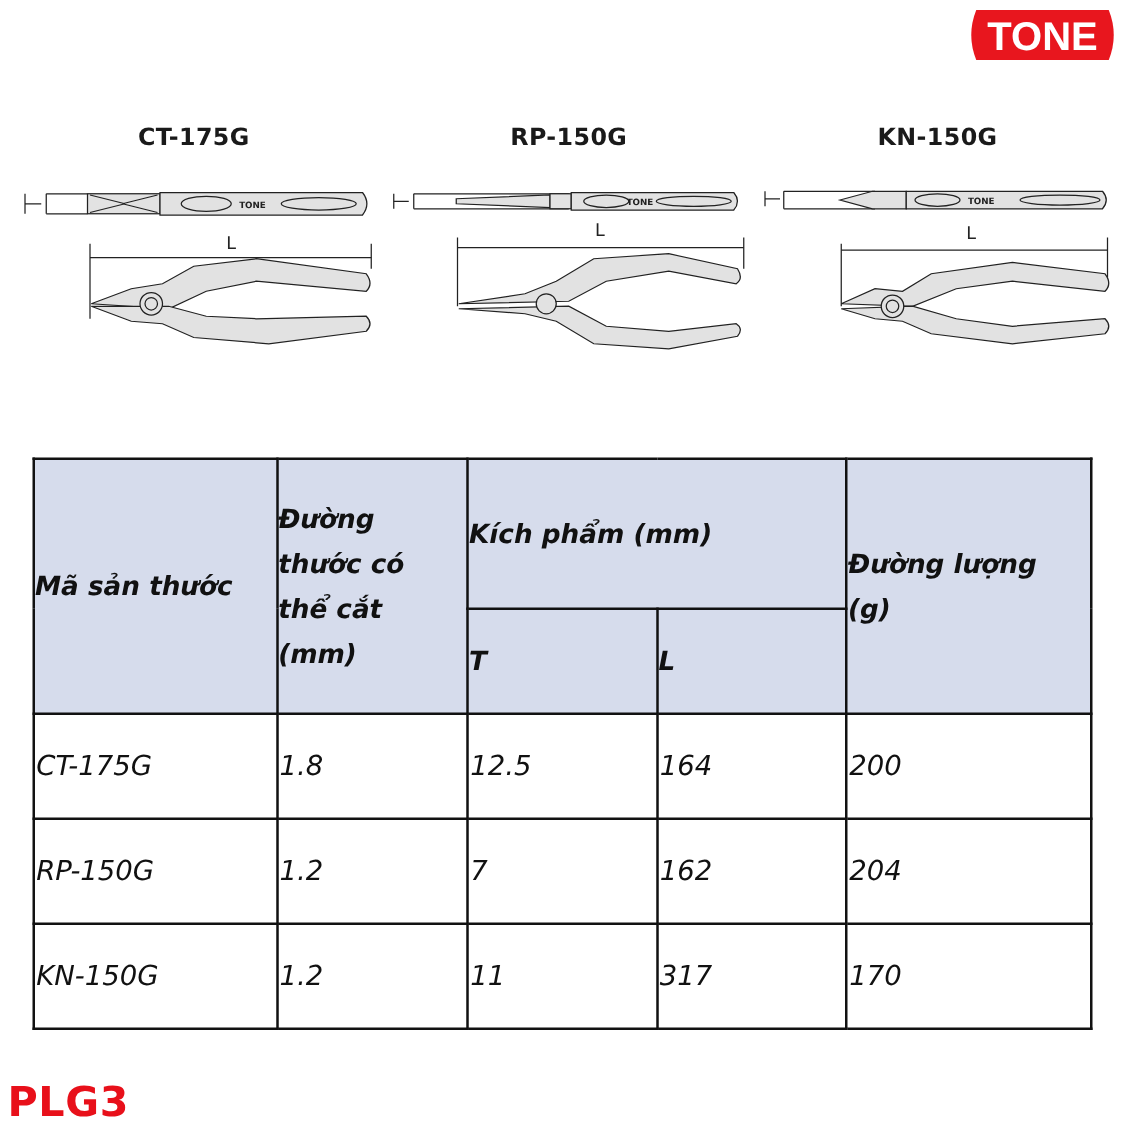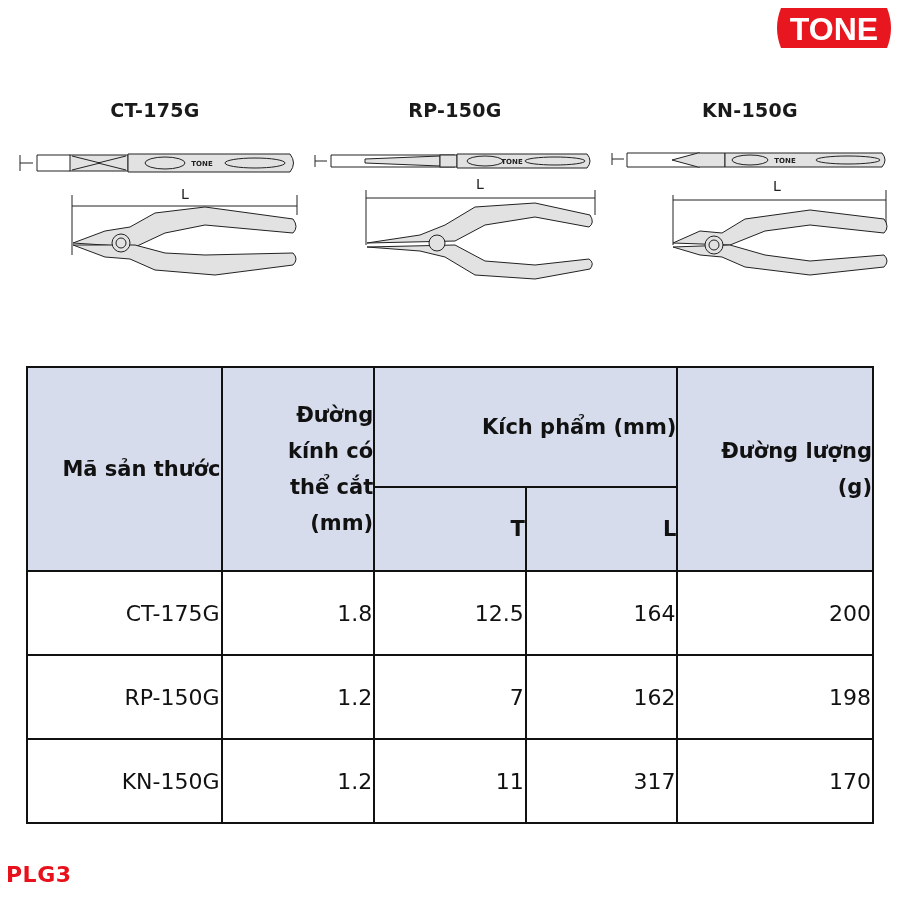--- a/index.html
+++ b/index.html
@@ -2,24 +2,24 @@
 <html><head>
 <meta charset="utf-8">
 <style>
   html, body { margin:0; padding:0; background:#ffffff; }
   body { width:900px; height:900px; position:relative; overflow:hidden; font-family:"DejaVu Sans", sans-serif; color:#1a1a1a; }
   .logo { position:absolute; left:773px; top:4px; width:122px; height:48px; }
   .tool { position:absolute; top:95px; width:300px; height:200px; }
   .tool-title { position:absolute; top:4px; left:0; width:100%; text-align:center; font-weight:bold; font-size:19px; letter-spacing:0.3px; color:#1a1a1a; }
   .tool svg { position:absolute; left:0; top:0; }
   table.spec { position:absolute; left:26px; top:366px; border-collapse:collapse; width:848px; }
-  table.spec td, table.spec th { border:2px solid #111; text-align:right; vertical-align:middle; }
+  table.spec td, table.spec th { border:2px solid #111; text-align:left; vertical-align:middle;font-style:italic; }
   table.spec th { background:#d6dcec; font-weight:bold; font-size:21px; line-height:36px; color:#111; padding:0; }
   table.spec td { background:#fff; font-weight:normal; font-size:22px; height:80px; color:#111; }
-  .footer-code { position:absolute; left:6px; top:862px; font-weight:bold; font-size:22px; color:#e8101a; letter-spacing:0.5px; }
+  .footer-code { position:absolute; left:6px; top:862px; font-weight:bold; font-size:33px; color:#e8101a; letter-spacing:0.5px; }
 </style>
 </head>
 <body>
 
 <div class="logo">
   <svg width="122" height="48" viewBox="0 0 122 48">
     <path d="M8 4 H114 Q122 24 114 44 H8 Q0 24 8 4 Z" fill="#e8161e"></path>
     <text x="61" y="36" text-anchor="middle" font-family="Liberation Sans, sans-serif" font-weight="bold" font-size="32" fill="#ffffff">TONE</text>
   </svg>
 </div>
@@ -112,21 +112,21 @@
       <col style="width:153px">
       <col style="width:152px">
       <col style="width:152px">
       <col style="width:196px">
   </colgroup>
   <thead>
     <tr style="height:120px">
       <th rowspan="2"><span>Mã sản thước</span></th>
       <th rowspan="2">
         <div>Đường</div>
-        <div>kính có</div>
+        <div>thước có</div>
         <div>thể cắt</div>
         <div>(mm)</div>
       </th>
       <th colspan="2"><span>Kích phẩm (mm)</span></th>
       <th rowspan="2">
         <div>Đường lượng</div>
         <div>(g)</div>
       </th>
     </tr>
     <tr style="height:84px">
@@ -140,21 +140,21 @@
       <td>1.8</td>
       <td>12.5</td>
       <td>164</td>
       <td>200</td>
     </tr>
     <tr>
       <td>RP-150G</td>
       <td>1.2</td>
       <td>7</td>
       <td>162</td>
-      <td>198</td>
+      <td>204</td>
     </tr>
     <tr>
       <td>KN-150G</td>
       <td>1.2</td>
       <td>11</td>
       <td>317</td>
       <td>170</td>
     </tr>
   </tbody>
 </table>

